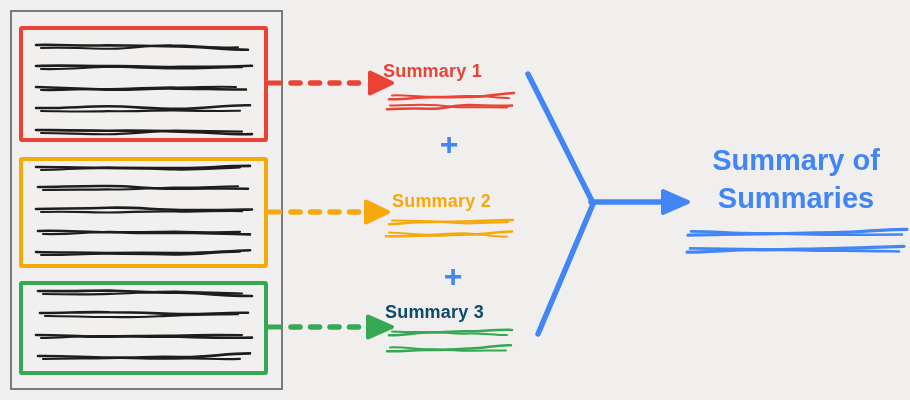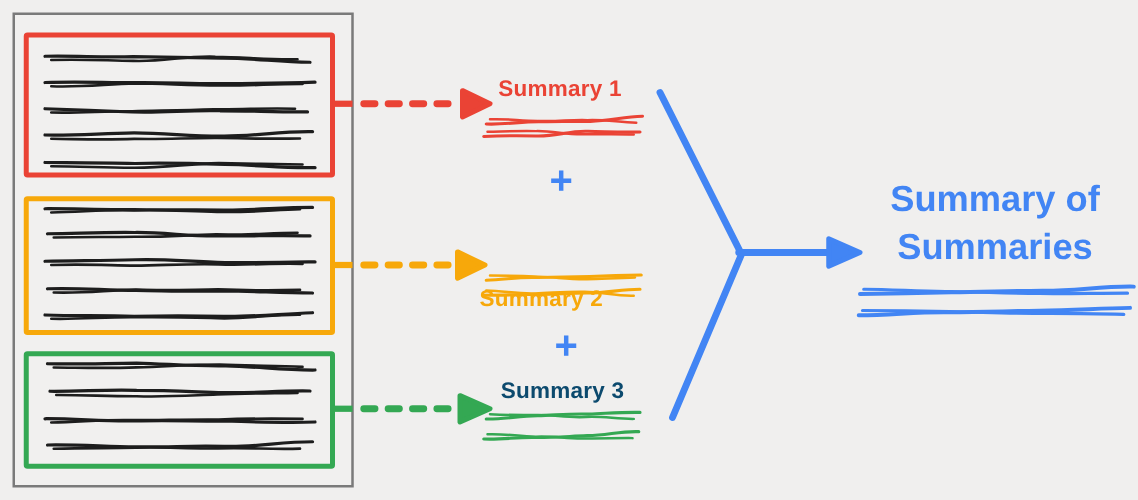--- a/index.html
+++ b/index.html
@@ -11,25 +11,25 @@
   .document{
     position:absolute;left:10px;top:10px;width:269px;height:376px;
     border:2px solid #7a7a7a;background:#f1f0ef;
   }
   .section{position:absolute;left:7px;width:241px;border-radius:3px;}
   .section.red{top:14px;height:108px;border:4.5px solid #ea4335;}
   .section.orange{top:145px;height:103px;border:4.5px solid #f7a80a;}
   .section.green{top:269px;height:86px;border:4.5px solid #34a853;}
   #sketch{position:absolute;left:0;top:0;pointer-events:none;}
   .sum-label{
-    position:absolute;width:130px;text-align:center;
+    position:absolute;width:130px;text-align:left;
     font-size:18px;font-weight:600;letter-spacing:.2px;white-space:nowrap;
   }
   .sum-label.s1{left:383px;top:61px;color:#ea4335;}
-  .sum-label.s2{left:368px;top:191px;color:#f7a80a;margin-top:38px;}
+  .sum-label.s2{left:392px;top:191px;color:#f7a80a;}
   .sum-label.s3{left:385px;top:302px;color:#0c4a6e;}
   .plus{
     position:absolute;width:32px;height:34px;line-height:34px;text-align:center;
     color:#4285f4;font-size:32px;font-weight:700;
   }
   .plus.p1{left:433px;top:127px;}
   .plus.p2{left:437px;top:259px;}
   .result{
     position:absolute;left:678px;top:141px;width:236px;text-align:center;
     color:#4285f4;font-size:29px;font-weight:700;line-height:38px;white-space:nowrap;

